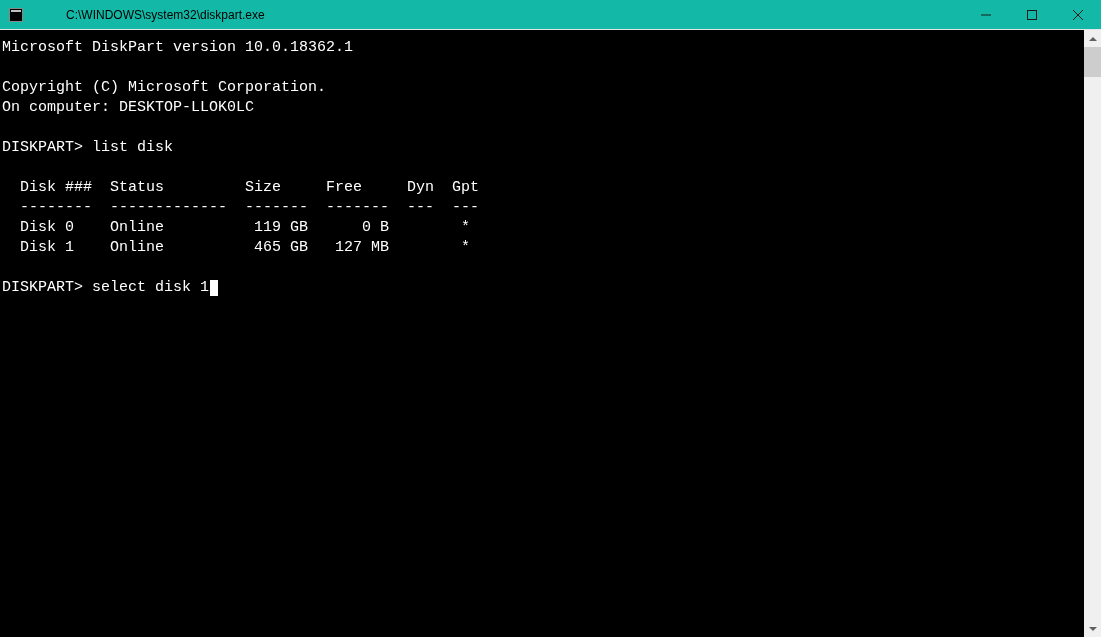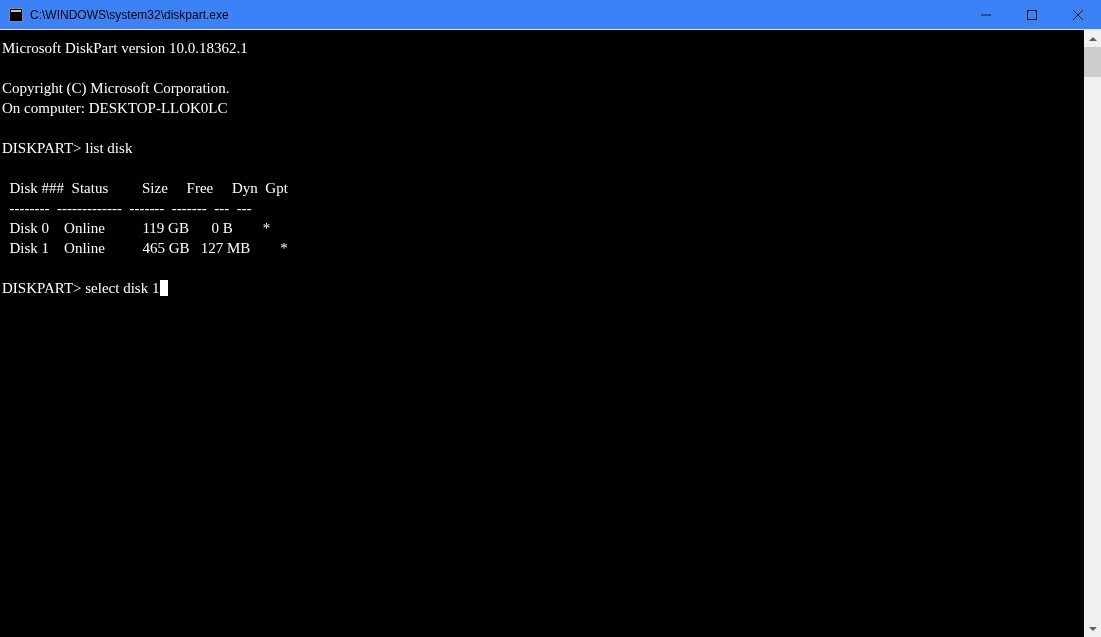--- a/index.html
+++ b/index.html
@@ -6,24 +6,25 @@
     body {
       width: 1101px;
       height: 637px;
       background: #ffffff;
       font-family: "Segoe UI", Tahoma, sans-serif;
       overflow: hidden;
       position: relative;
     }
     .titlebar {
       height: 30px;
-      background: #3b82f6;
+      background: #14b8a6;
       display: flex;
       align-items: center;
       border-bottom: 1px solid #e5e5e5;
+      gap: 36px;
     }
     .titlebar-icon {
       width: 16px;
       height: 16px;
       margin-left: 8px;
       margin-right: 6px;
       display: flex;
       align-items: center;
       justify-content: center;
     }
@@ -46,21 +47,21 @@
     }
     .titlebar-btn svg { display: block; }
     .console-wrap {
       position: relative;
       height: calc(100% - 30px);
       background: #ffffff;
     }
     .console {
       background: #000000;
       color: #ffffff;
-      font-family: Liberation Serif, serif;
+      font-family: Liberation Mono, monospace;
       font-size: 15px;
       line-height: 20px;
       padding: 8px 2px 2px 2px;
       white-space: pre;
       height: 100%;
       width: calc(100% - 17px);
       overflow: hidden;
     }
     .scrollbar {
       position: absolute;

